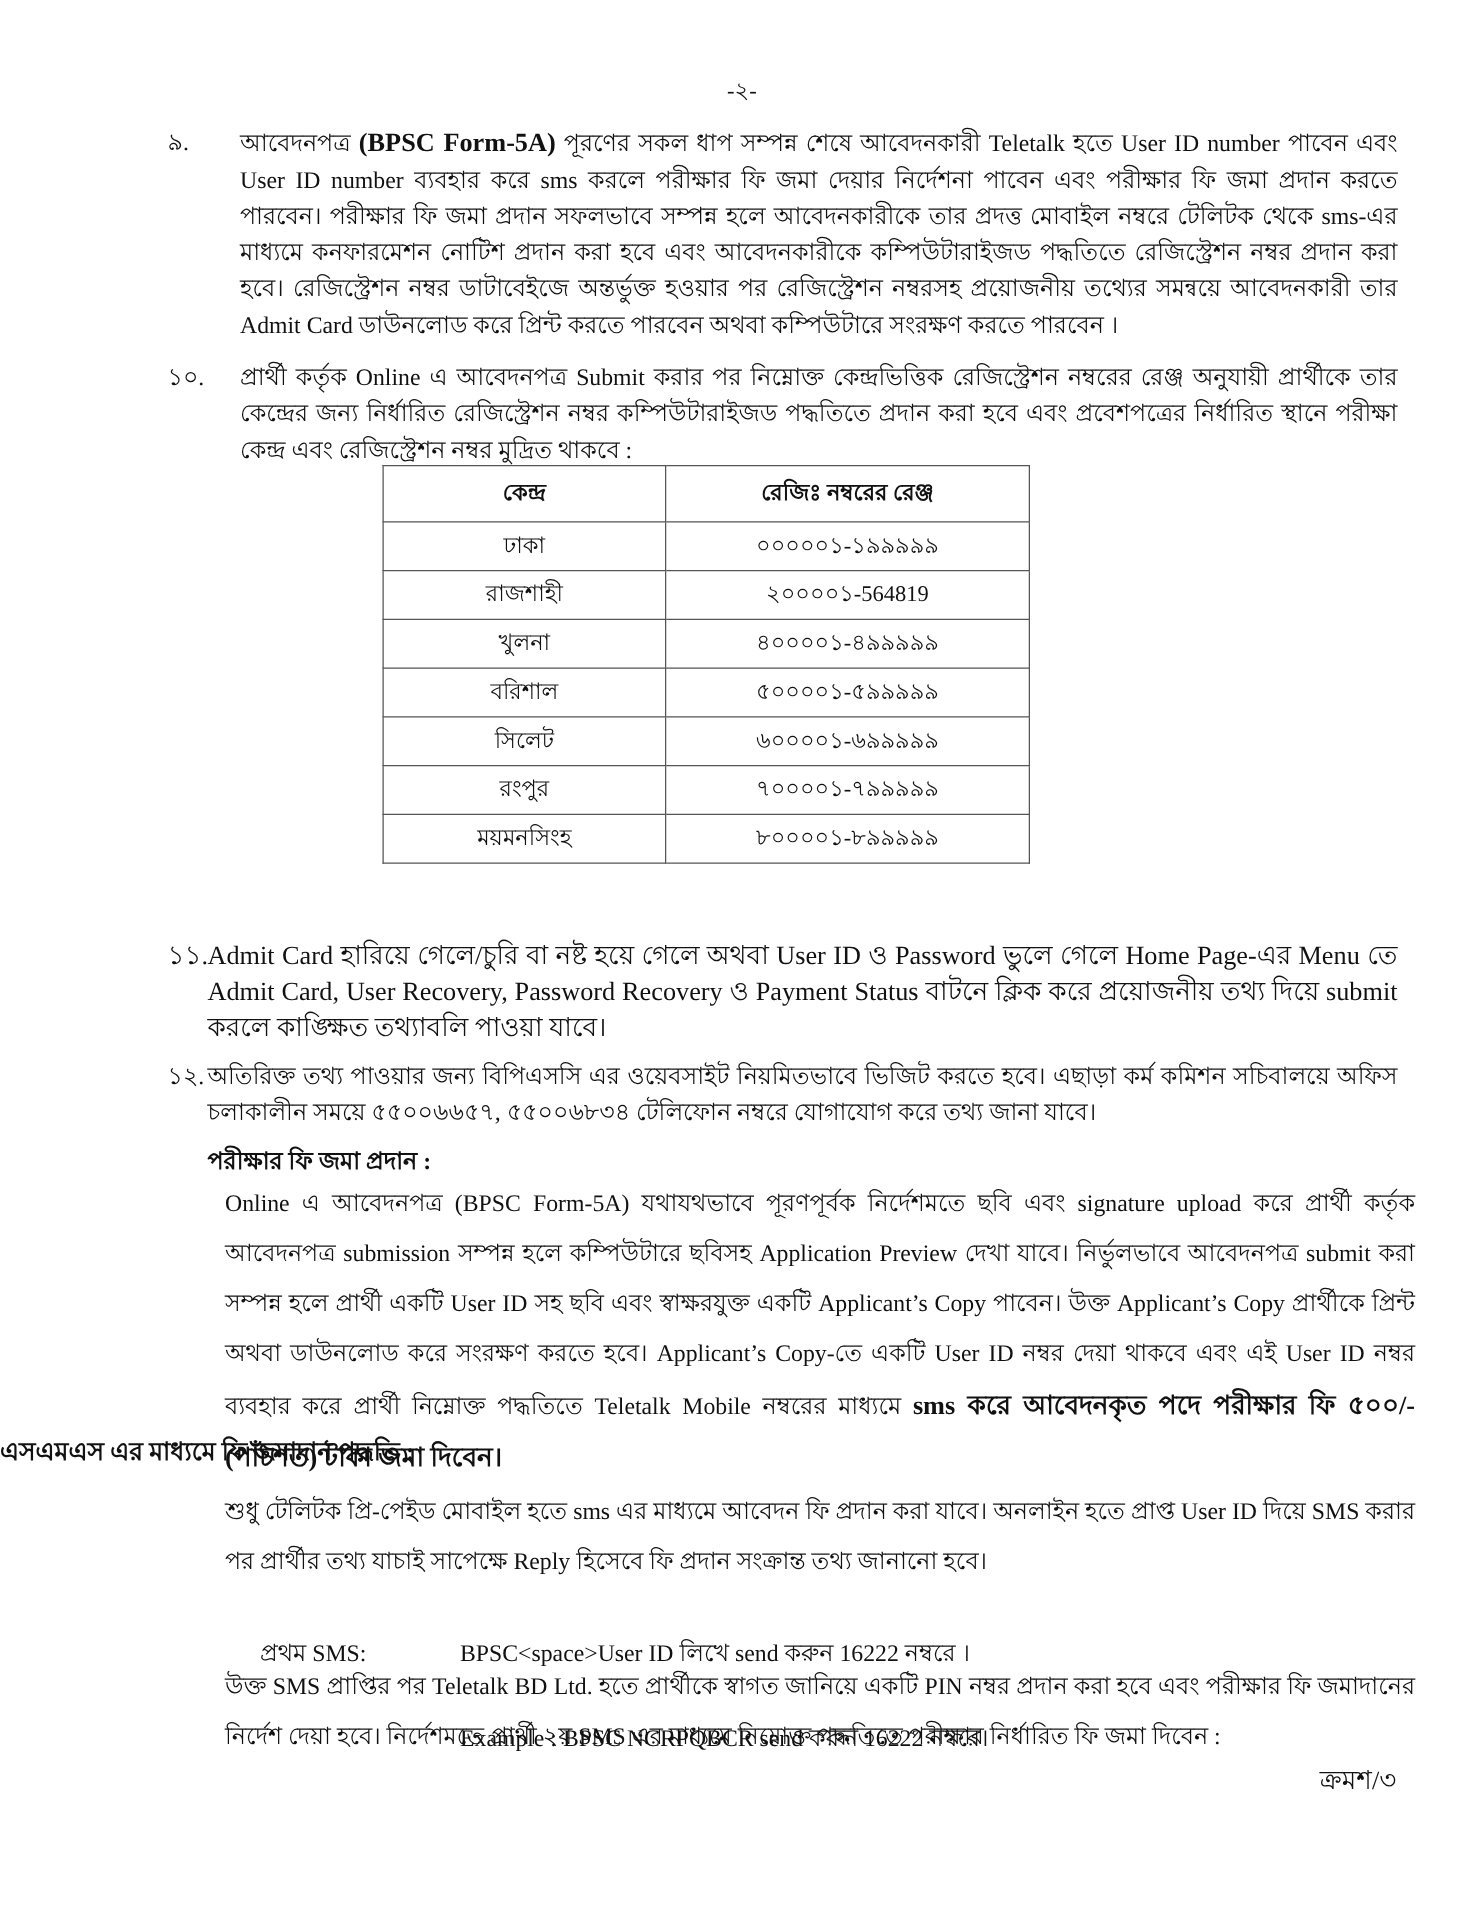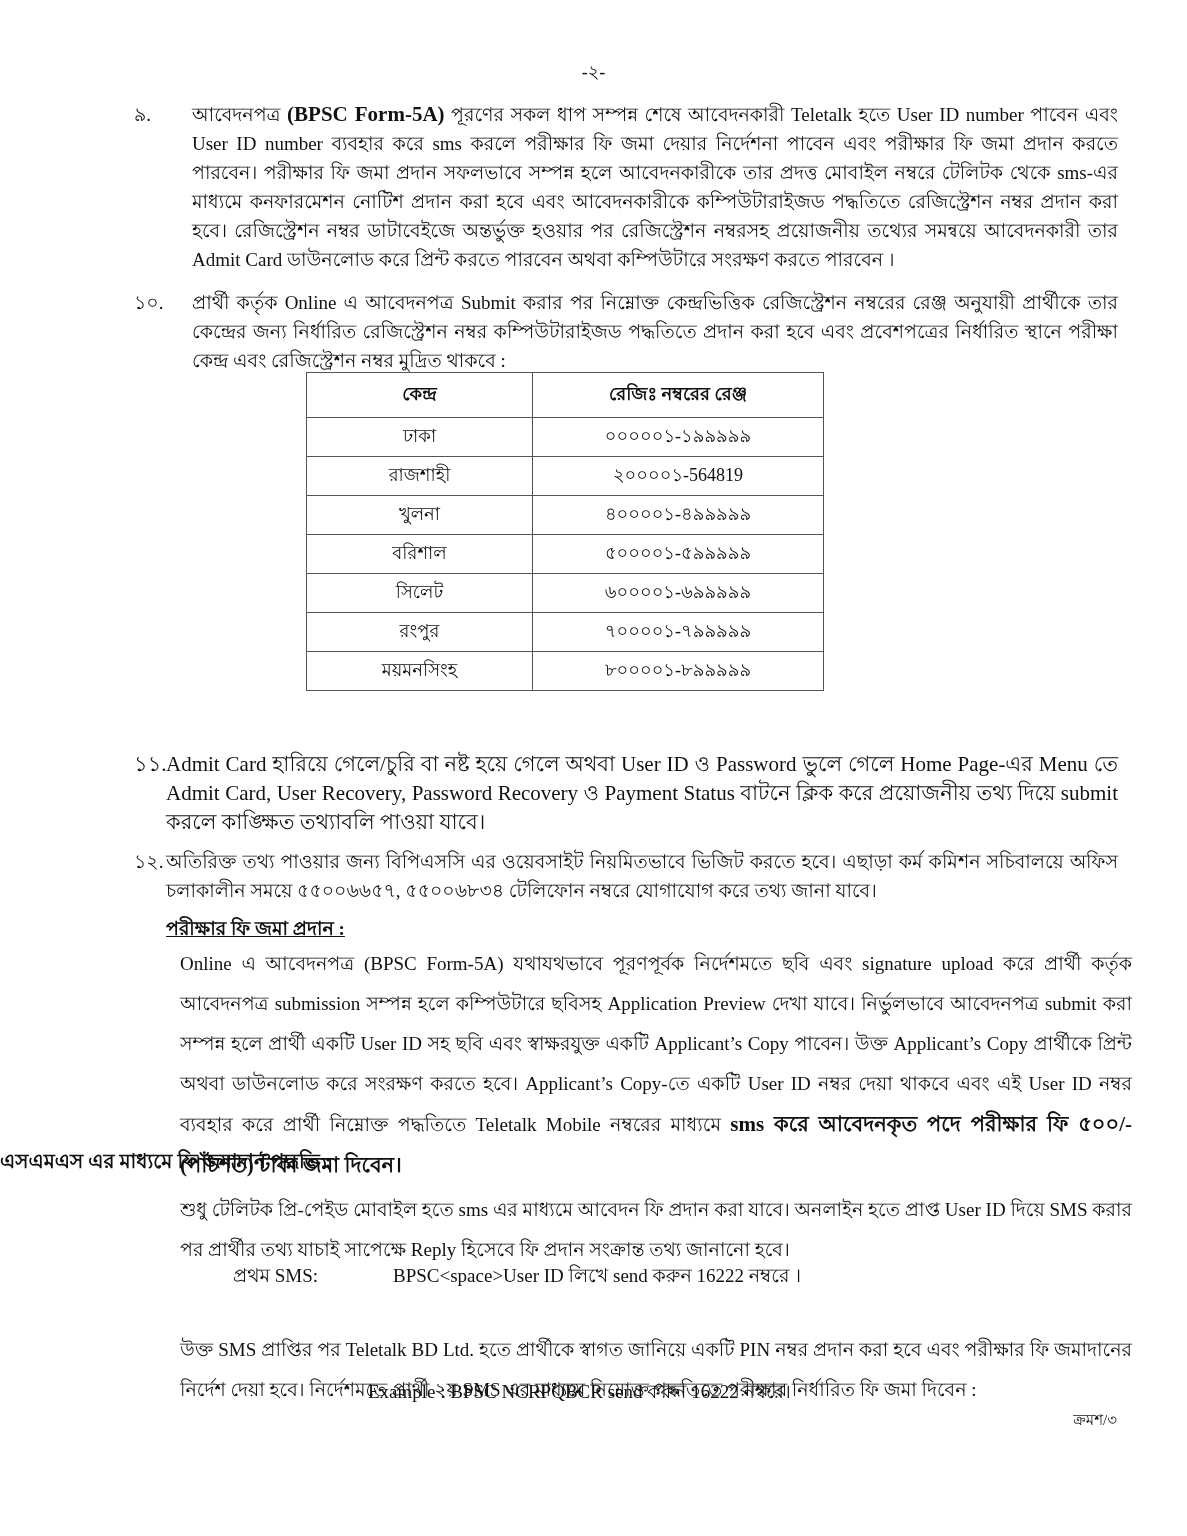--- a/index.html
+++ b/index.html
@@ -16,21 +16,21 @@
   .lg { font-size: 21px; }
   table.reg { position: absolute; left: 306px; top: 372px; border-collapse: collapse; width: 518px; font-size: 18px; }
   table.reg th, table.reg td { border: 1.5px solid #555; text-align: center; height: 38px; padding: 0; }
   table.reg th { height: 44px; font-weight: bold; }
   table.reg td:first-child, table.reg th:first-child { width: 225px; }
   .block { position: absolute; left: 180px; width: 952px; font-size: 19px; line-height: 40px; text-align: justify; }
   .h-sub { position: absolute; left: 166px; font-weight: bold; font-size: 19px; }
   .h-center { position: absolute; left: 0; width: 1187px; text-align: left; font-weight: bold; font-size: 20px; }
   .sms-row { position: absolute; left: 208px; font-size: 19px; line-height: 28px; }
   .sms-row .lbl { display: inline-block; width: 160px; }
-  .footer { position: absolute; right: 70px; top: 1408px; font-size: 15px; }
+  .footer { position: absolute; right: 70px; top: 1408px; font-size: 21px; }
 </style>
 </head>
 <body>
 
 <div class="page-num">-২-</div>
 
 <div class="item" style="top:100px;">
   <span class="num">৯.</span>
   <div class="body"><span>আবেদনপত্র </span><span class="b lg">(BPSC Form-5A)</span><span> পূরণের সকল ধাপ সম্পন্ন শেষে আবেদনকারী Teletalk হতে User ID number পাবেন এবং User ID number ব্যবহার করে sms করলে পরীক্ষার ফি জমা দেয়ার নির্দেশনা পাবেন এবং পরীক্ষার ফি জমা প্রদান করতে পারবেন। পরীক্ষার ফি জমা প্রদান সফলভাবে সম্পন্ন হলে আবেদনকারীকে তার প্রদত্ত মোবাইল নম্বরে টেলিটক থেকে sms-এর মাধ্যমে কনফারমেশন নোটিশ প্রদান করা হবে এবং আবেদনকারীকে কম্পিউটারাইজড পদ্ধতিতে রেজিস্ট্রেশন নম্বর প্রদান করা হবে। রেজিস্ট্রেশন নম্বর ডাটাবেইজে অন্তর্ভুক্ত হওয়ার পর রেজিস্ট্রেশন নম্বরসহ প্রয়োজনীয় তথ্যের সমন্বয়ে আবেদনকারী তার Admit Card ডাউনলোড করে প্রিন্ট করতে পারবেন অথবা কম্পিউটারে সংরক্ষণ করতে পারবেন ।</span></div>
 </div>
@@ -80,27 +80,27 @@
 <div class="item lg" style="top:750px; font-size:21px;">
   <span class="num">১১.</span>
   <div class="body" style="margin-left:32px;">Admit Card হারিয়ে গেলে/চুরি বা নষ্ট হয়ে গেলে অথবা User ID ও Password ভুলে গেলে Home Page-এর Menu তে Admit Card, User Recovery, Password Recovery ও Payment Status বাটনে ক্লিক করে প্রয়োজনীয় তথ্য দিয়ে submit করলে কাঙ্ক্ষিত তথ্যাবলি পাওয়া যাবে।</div>
 </div>
 
 <div class="item" style="top:847px;">
   <span class="num">১২.</span>
   <div class="body" style="margin-left:32px;">অতিরিক্ত তথ্য পাওয়ার জন্য বিপিএসসি এর ওয়েবসাইট নিয়মিতভাবে ভিজিট করতে হবে। এছাড়া কর্ম কমিশন সচিবালয়ে অফিস চলাকালীন সময়ে ৫৫০০৬৬৫৭, ৫৫০০৬৮৩৪ টেলিফোন নম্বরে যোগাযোগ করে তথ্য জানা যাবে।</div>
 </div>
 
-<div class="h-sub" style="top:914px;text-decoration:underline;">পরীক্ষার ফি জমা প্রদান :</div>
+<div class="h-sub" style="top:914px;">পরীক্ষার ফি জমা প্রদান :</div>
 <div class="block" style="top:944px;"><span>Online এ আবেদনপত্র (BPSC Form-5A) যথাযথভাবে পূরণপূর্বক নির্দেশমতে ছবি এবং signature upload করে প্রার্থী কর্তৃক আবেদনপত্র submission সম্পন্ন হলে কম্পিউটারে ছবিসহ Application Preview দেখা যাবে। নির্ভুলভাবে আবেদনপত্র submit করা সম্পন্ন হলে প্রার্থী একটি User ID সহ ছবি এবং স্বাক্ষরযুক্ত একটি Applicant’s Copy পাবেন। উক্ত Applicant’s Copy প্রার্থীকে প্রিন্ট অথবা ডাউনলোড করে সংরক্ষণ করতে হবে। Applicant’s Copy-তে একটি User ID নম্বর দেয়া থাকবে এবং এই User ID নম্বর ব্যবহার করে প্রার্থী নিম্নোক্ত পদ্ধতিতে Teletalk Mobile নম্বরের মাধ্যমে </span><span class="b lg">sms করে আবেদনকৃত পদে পরীক্ষার ফি ৫০০/-(পাঁচশত) টাকা জমা দিবেন।</span></div>
 
 <div class="h-center" style="top:1146px;">এসএমএস এর মাধ্যমে ফি জমাদান পদ্ধতি :</div>
 <div class="block" style="top:1190px;">শুধু টেলিটক প্রি-পেইড মোবাইল হতে sms এর মাধ্যমে আবেদন ফি প্রদান করা যাবে। অনলাইন হতে প্রাপ্ত User ID দিয়ে SMS করার পর প্রার্থীর তথ্য যাচাই সাপেক্ষে Reply হিসেবে ফি প্রদান সংক্রান্ত তথ্য জানানো হবে।</div>
 
-<div class="sms-row" style="top:1262px;margin-left:25px;">
+<div class="sms-row" style="top:1310px;">
   <span class="lbl">প্রথম SMS:</span><span>BPSC&lt;space&gt;User ID লিখে send করুন 16222 নম্বরে ।</span>
 </div>
 <div class="sms-row" style="top:1330px;margin-top:48px;">
   <span class="lbl"></span><span>Example : BPSC NCRPQBCR send করুন 16222 নম্বরে।</span>
 </div>
 
 <div class="block" style="top:1330px;">উক্ত SMS প্রাপ্তির পর Teletalk BD Ltd. হতে প্রার্থীকে স্বাগত জানিয়ে একটি PIN নম্বর প্রদান করা হবে এবং পরীক্ষার ফি জমাদানের নির্দেশ দেয়া হবে। নির্দেশমতে প্রার্থী ২য় SMS এর মাধ্যমে নিম্নোক্ত পদ্ধতিতে পরীক্ষার নির্ধারিত ফি জমা দিবেন :</div>
 
 <div class="footer">ক্রমশ/৩</div>
 

